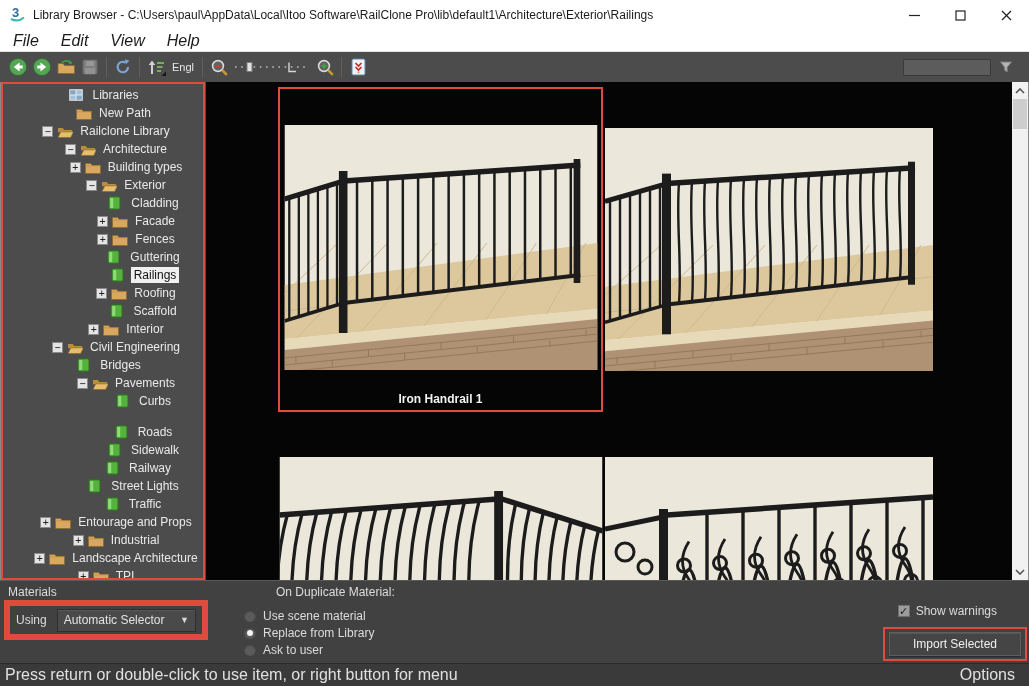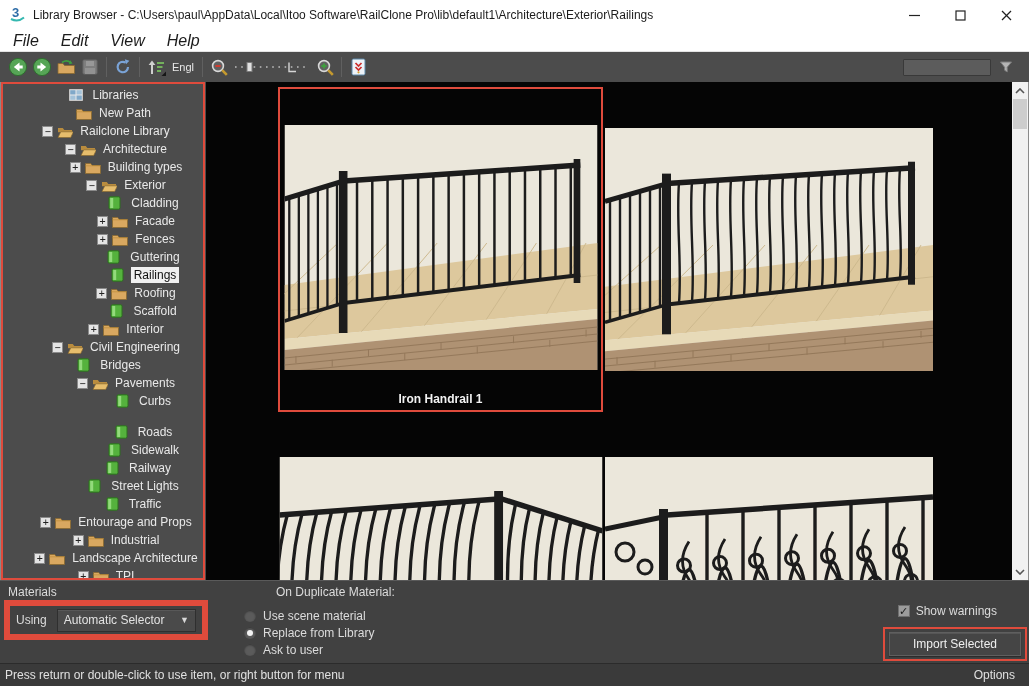--- a/index.html
+++ b/index.html
@@ -75,21 +75,21 @@
   .checkbox { width:12px; height:12px; background:#9c9c9c; border:1px solid #6f6f6f; margin-right:6px;
     color:#1a1a1a; font-size:11px; line-height:11px; text-align:center; }
   .import-box { position:absolute; right:2px; top:46px; width:144px; height:34px;
     border:2px solid #df4b3c; display:flex; align-items:center; justify-content:center; }
   .import-btn { width:132px; height:24px; background:#454545; border:1px solid #5f5f5f;
     box-shadow: inset 0 1px 0 #565656, 0 1px 1px #2c2c2c;
     color:#efefef; font-size:12px; display:flex; align-items:center; justify-content:center; }
   
   .statusbar { position:absolute; top:663px; left:0; right:0; height:23px; background:#3a3a3a;
     border-top:1px solid #2b2b2b; display:flex; align-items:center; justify-content:space-between;
-    padding:0 14px 0 5px; color:#e0e0e0; font-size:12px; }
+    padding:0 14px 0 5px; color:#e0e0e0; font-size:16px; }
 </style>
 </head>
 <body>
 
 <div class="titlebar">
   <span>
     <svg width="18" height="18">
         <rect width="18" height="18" fill="#fff"></rect>
         <text x="4" y="13" font-size="13" font-weight="bold" fill="#2e6da8" font-family="Liberation Sans, sans-serif">3</text>
         <path d="M3,15 q7,3.5 13,-1.5" stroke="#35b8b0" stroke-width="2" fill="none"></path>

